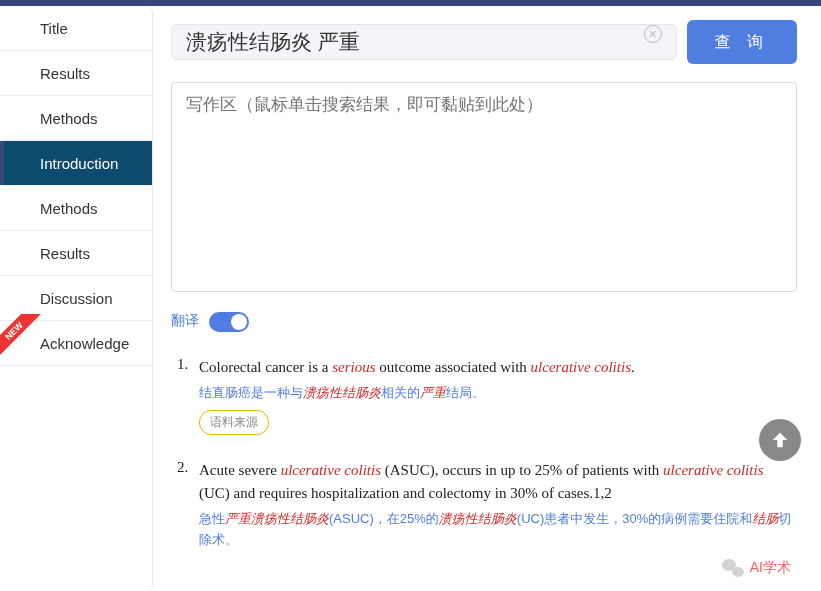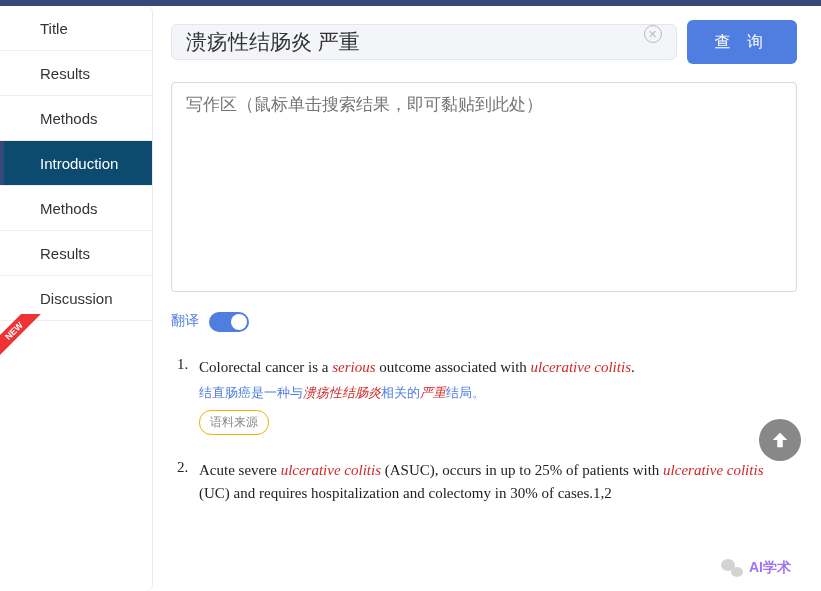--- a/index.html
+++ b/index.html
@@ -26,40 +26,41 @@
 .results { margin-top: 24px; padding-left: 6px; font-family: Georgia, serif; }
 .result-item { display: flex; margin-bottom: 24px; }
 .result-num { width: 22px; font-size: 15px; color: #222; flex-shrink: 0; }
 .result-body { flex: 1; font-size: 15px; line-height: 1.55; color: #222; }
 .result-en em { color: #d02828; font-style: italic; }
 .result-zh { color: #4f7de0; font-family: "Microsoft YaHei", sans-serif; font-size: 13px; margin-top: 4px; line-height: 1.6; }
 .result-zh em { color: #d02828; font-style: italic; }
 .src-btn { display: inline-block; margin-top: 6px; padding: 2px 10px; border: 1px solid #eab308; border-radius: 12px; font-size: 12px; color: #888; font-family: "Microsoft YaHei", sans-serif; cursor: pointer; }
 .scroll-top { position: absolute; right: 20px; bottom: 130px; width: 42px; height: 42px; border-radius: 50%; background: #888; display: flex; align-items: center; justify-content: center; cursor: pointer; }
 .scroll-top svg { fill: #fff; }
-.watermark { position: absolute; right: 30px; bottom: 14px; display: flex; align-items: flex-end; gap: 6px; color: #8b5cf6; font-size: 14px; font-family: "Microsoft YaHei", sans-serif; opacity: 0.85; font-weight: bold; }
+.watermark { position: absolute; right: 30px; bottom: 14px; display: flex; align-items: flex-end; gap: 6px; color: #ef4444; font-size: 14px; font-family: "Microsoft YaHei", sans-serif; opacity: 0.85; }
 .wx-icon { width: 22px; height: 18px; position: relative; }
 .wx-icon::before, .wx-icon::after { content: ""; position: absolute; border-radius: 50%; background: #ccc; }
 .wx-icon::before { width: 14px; height: 12px; left: 0; top: 0; }
 .wx-icon::after { width: 12px; height: 10px; right: 0; bottom: 0; }
 </style>
 </head>
 <body>
 
 <div class="topbar"></div>
 <div class="container">
   <div class="sidebar">
     <div id="sidebar-list">
         <div class="side-item">Title</div>
         <div class="side-item">Results</div>
         <div class="side-item">Methods</div>
         <div class="side-item active">Introduction</div>
         <div class="side-item">Methods</div>
         <div class="side-item">Results</div>
         <div class="side-item">Discussion</div>
+        <div class="side-item">Acknowledge</div>
       </div>
     <div class="new-ribbon">
         <span>NEW</span>
       </div>
   </div>
   <div class="main">
     <div class="search-row">
       <div class="search-box">
         <input class="search-input" value="溃疡性结肠炎 严重" style="">
         <span class="clear-icon">✕</span>
@@ -73,20 +74,21 @@
     </div>
     <div class="results" id="results">
         <div class="result-item">
           <div class="result-num">1.</div>
           <div class="result-body"><div class="result-en">Colorectal cancer is a <em>serious</em> outcome associated with <em>ulcerative colitis</em>.</div><div class="result-zh">结直肠癌是一种与<em>溃疡性结肠炎</em>相关的<em>严重</em>结局。</div><span class="src-btn">语料来源</span></div>
         </div>
         <div class="result-item">
           <div class="result-num">2.</div>
           <div class="result-body">
             <div class="result-en">Acute severe <em>ulcerative colitis</em> (ASUC), occurs in up to 25% of patients with <em>ulcerative colitis</em> (UC) and requires hospitalization and colectomy in 30% of cases.1,2</div>
+            <div class="result-zh">急性<em>严重溃疡性结肠炎</em>(ASUC)，在25%的<em>溃疡性结肠炎</em>(UC)患者中发生，30%的病例需要住院和<em>结肠</em>切除术。</div>
           </div>
         </div>
       </div>
   </div>
 </div>
 
 <div class="scroll-top">
   <svg width="22" height="22" viewBox="0 0 24 24">
       <path d="M12 4l-8 8h5v8h6v-8h5z"></path>
     </svg>

